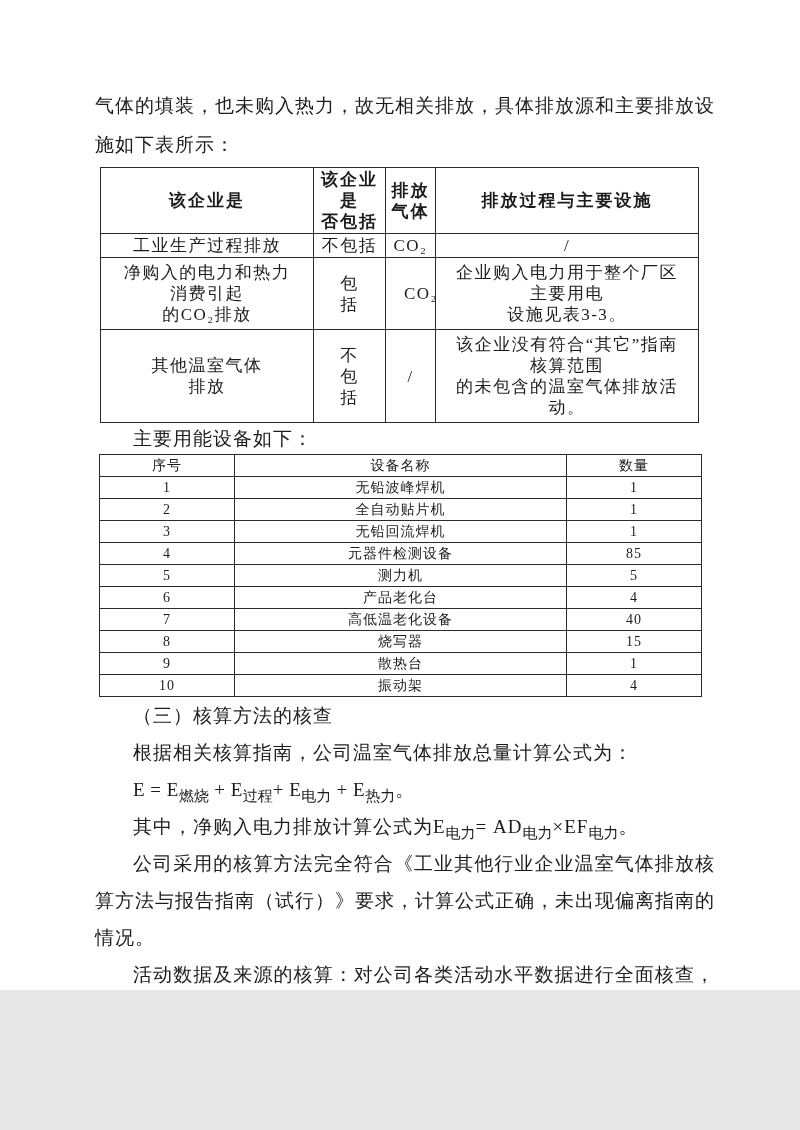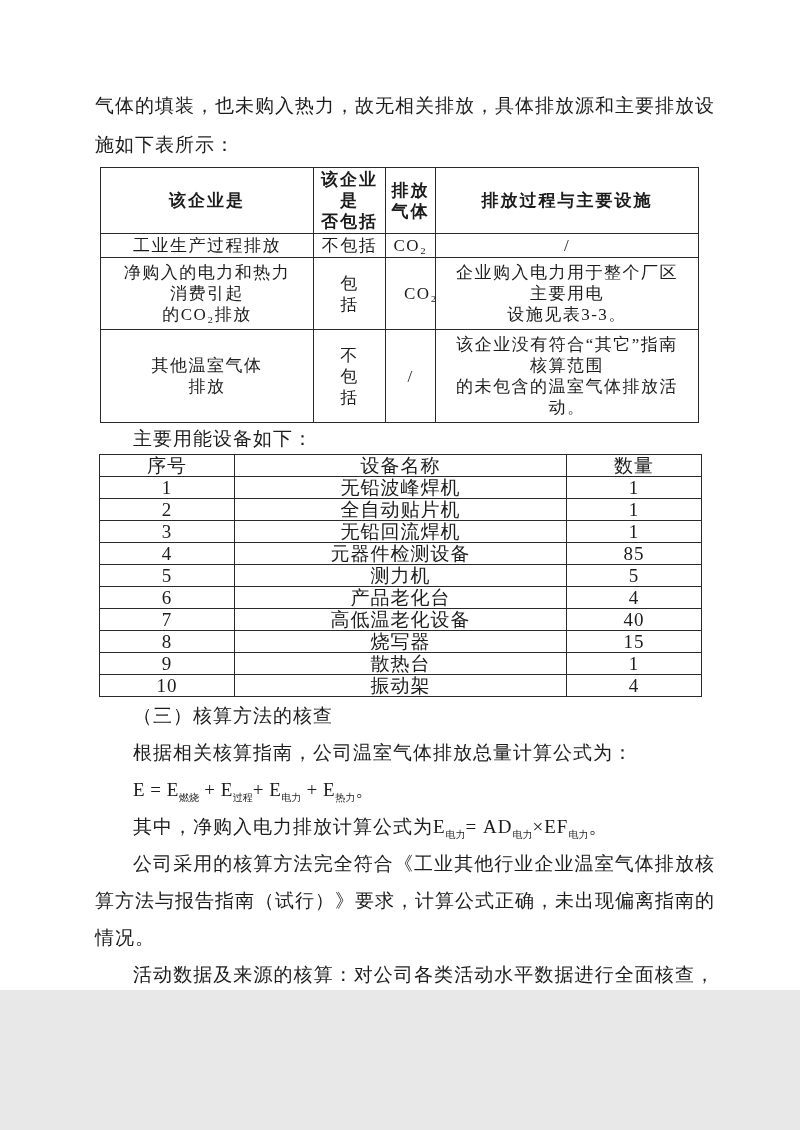--- a/index.html
+++ b/index.html
@@ -48,34 +48,34 @@
     font-weight:normal;
   }
   .emission-table thead th{font-weight:bold;letter-spacing:2px;}
   .emission-table .tall td{padding:4px 18px;}
 
   
   .equip-intro{line-height:31px;}
   .equipment-table{
     width:602px;
     margin:0 0 0 4px;
-    font-size:19px;
+    font-size:14px;
   }
   .equipment-table th,.equipment-table td{
     border:1px solid var(--border);
     text-align:center;
     vertical-align:middle;
     height:21px;
     line-height:21px;
     padding:0 2px;
     letter-spacing:1px;
     font-weight:normal;
   }
 
-  sub{font-size:10px;letter-spacing:0;line-height:0;}
+  sub{font-size:15px;letter-spacing:0;line-height:0;}
   .formula{letter-spacing:0.5px;}
 </style>
 </head>
 <body>
 
 <div class="page">
 
   <p class="body-text no-indent">气体的填装，也未购入热力，故无相关排放，具体排放源和主要排放设施如下表所示：</p>
 
   <table class="emission-table">

